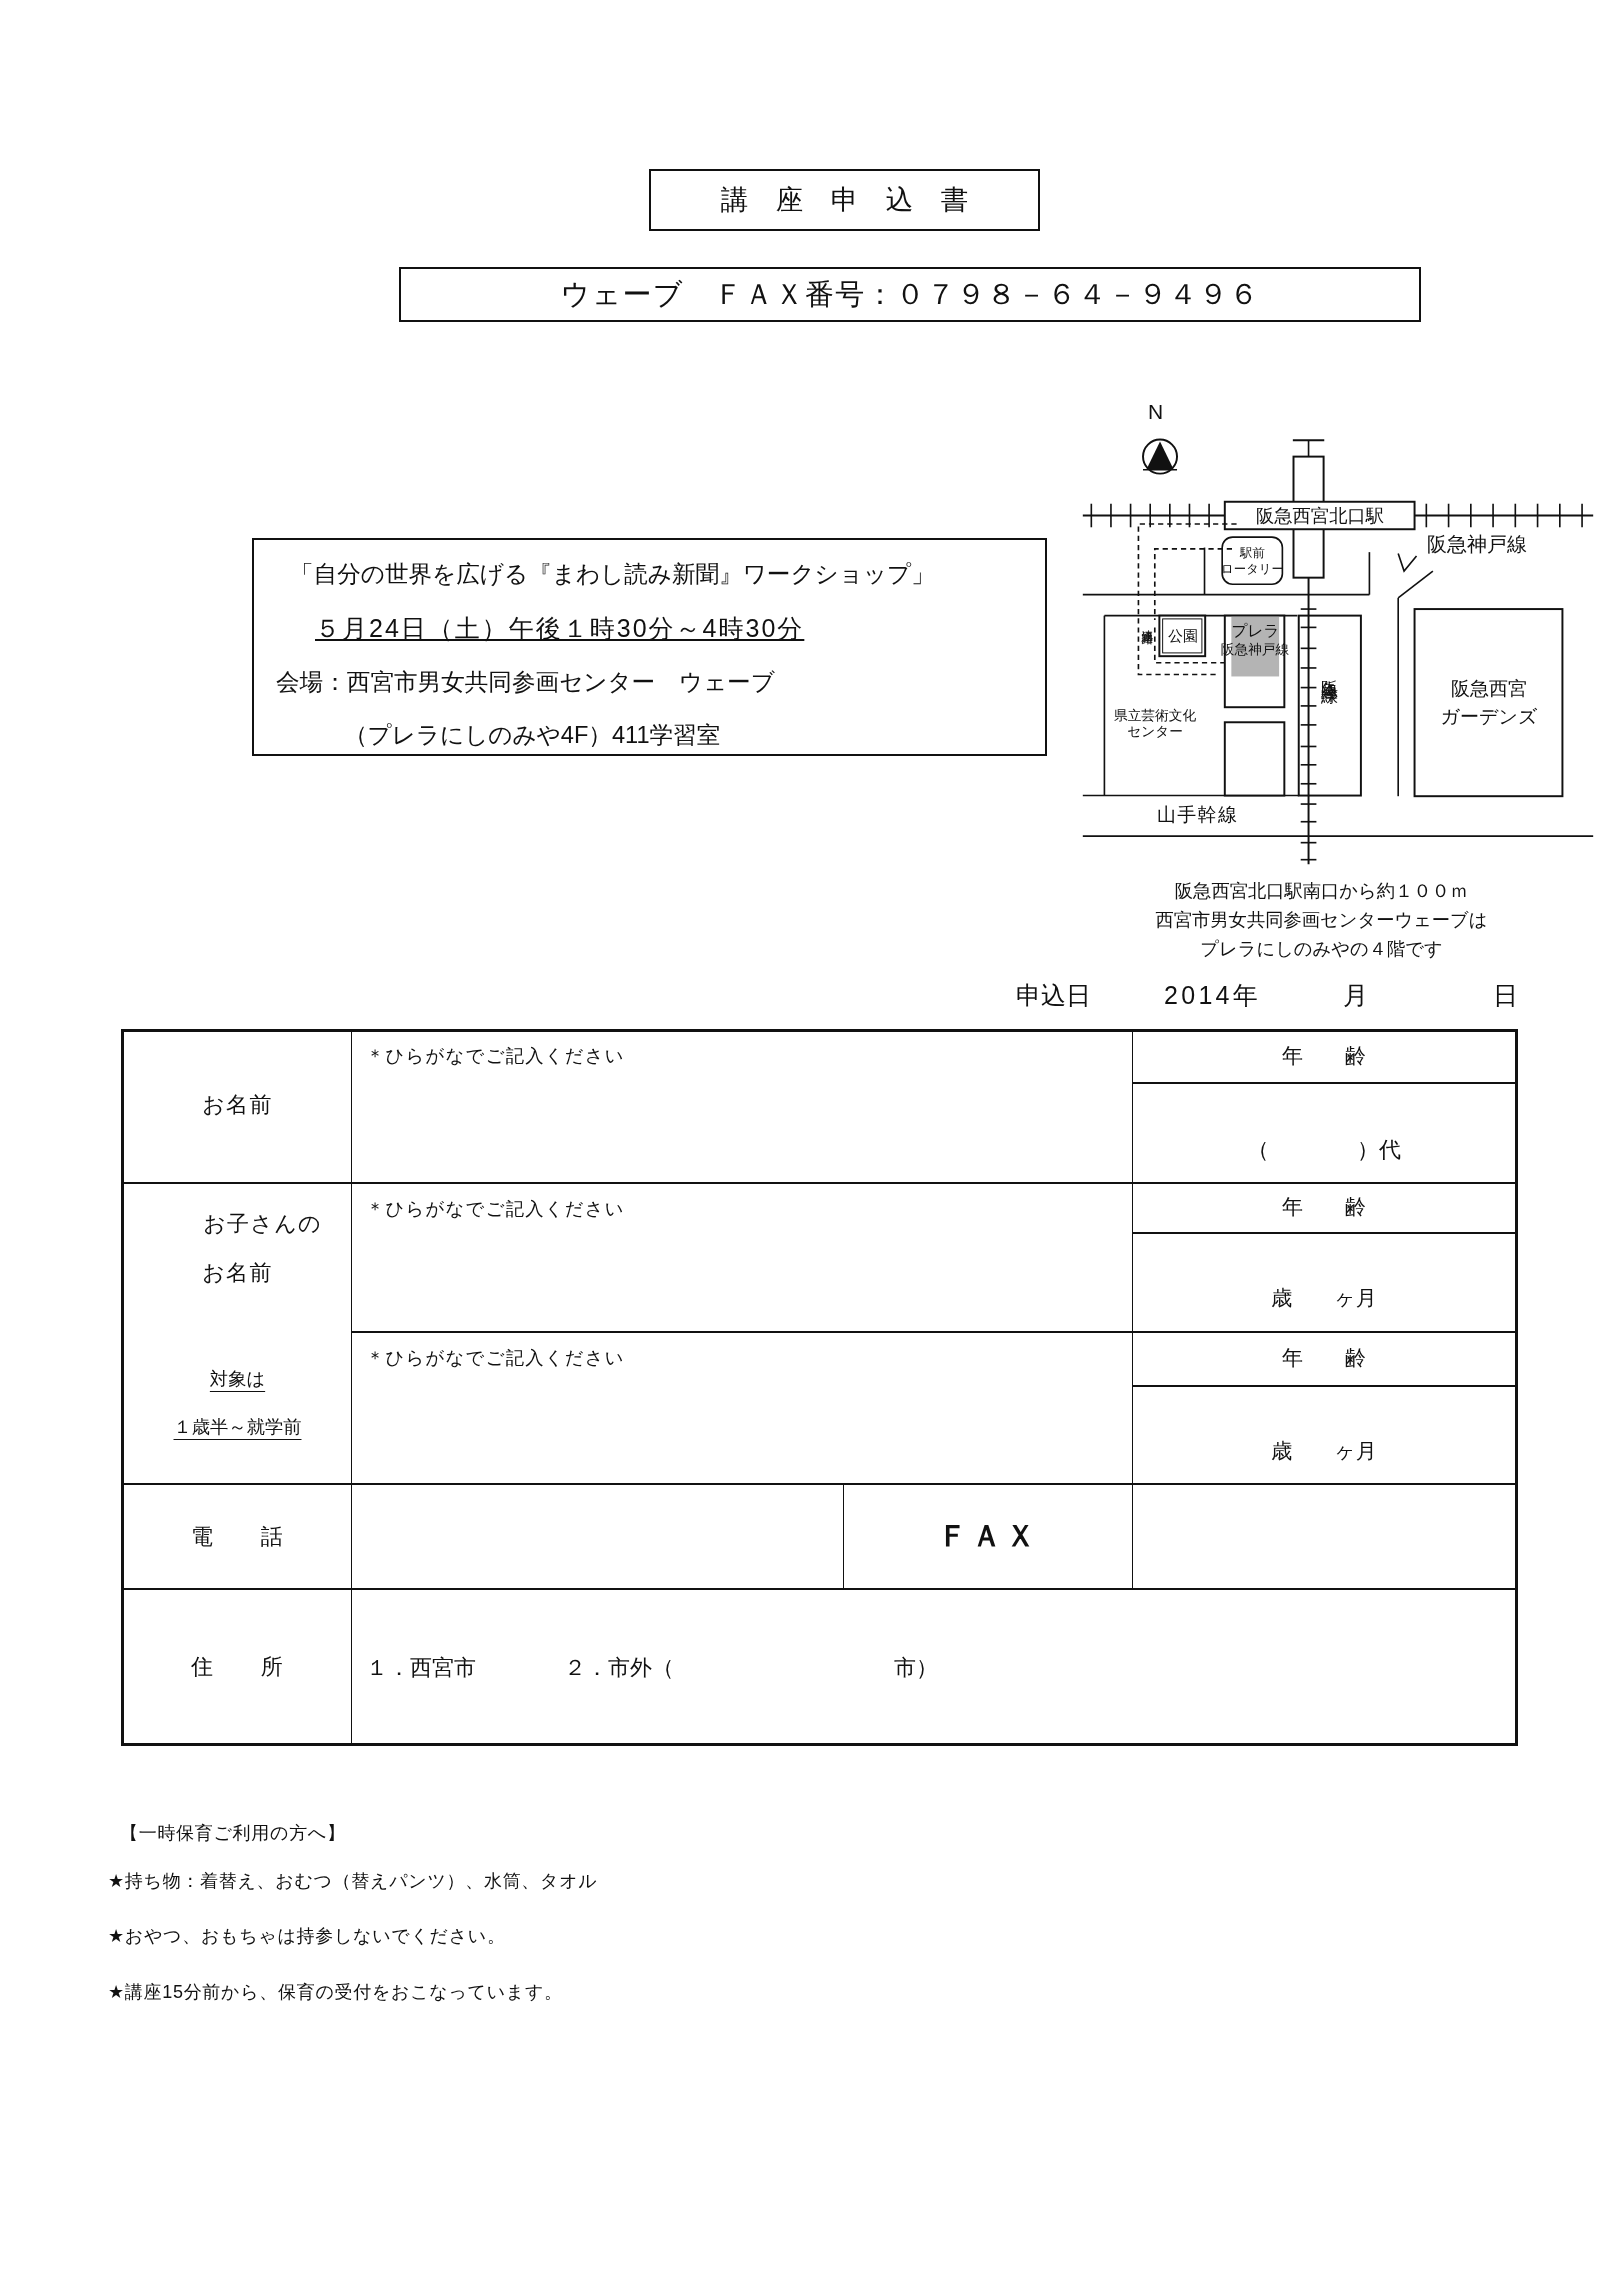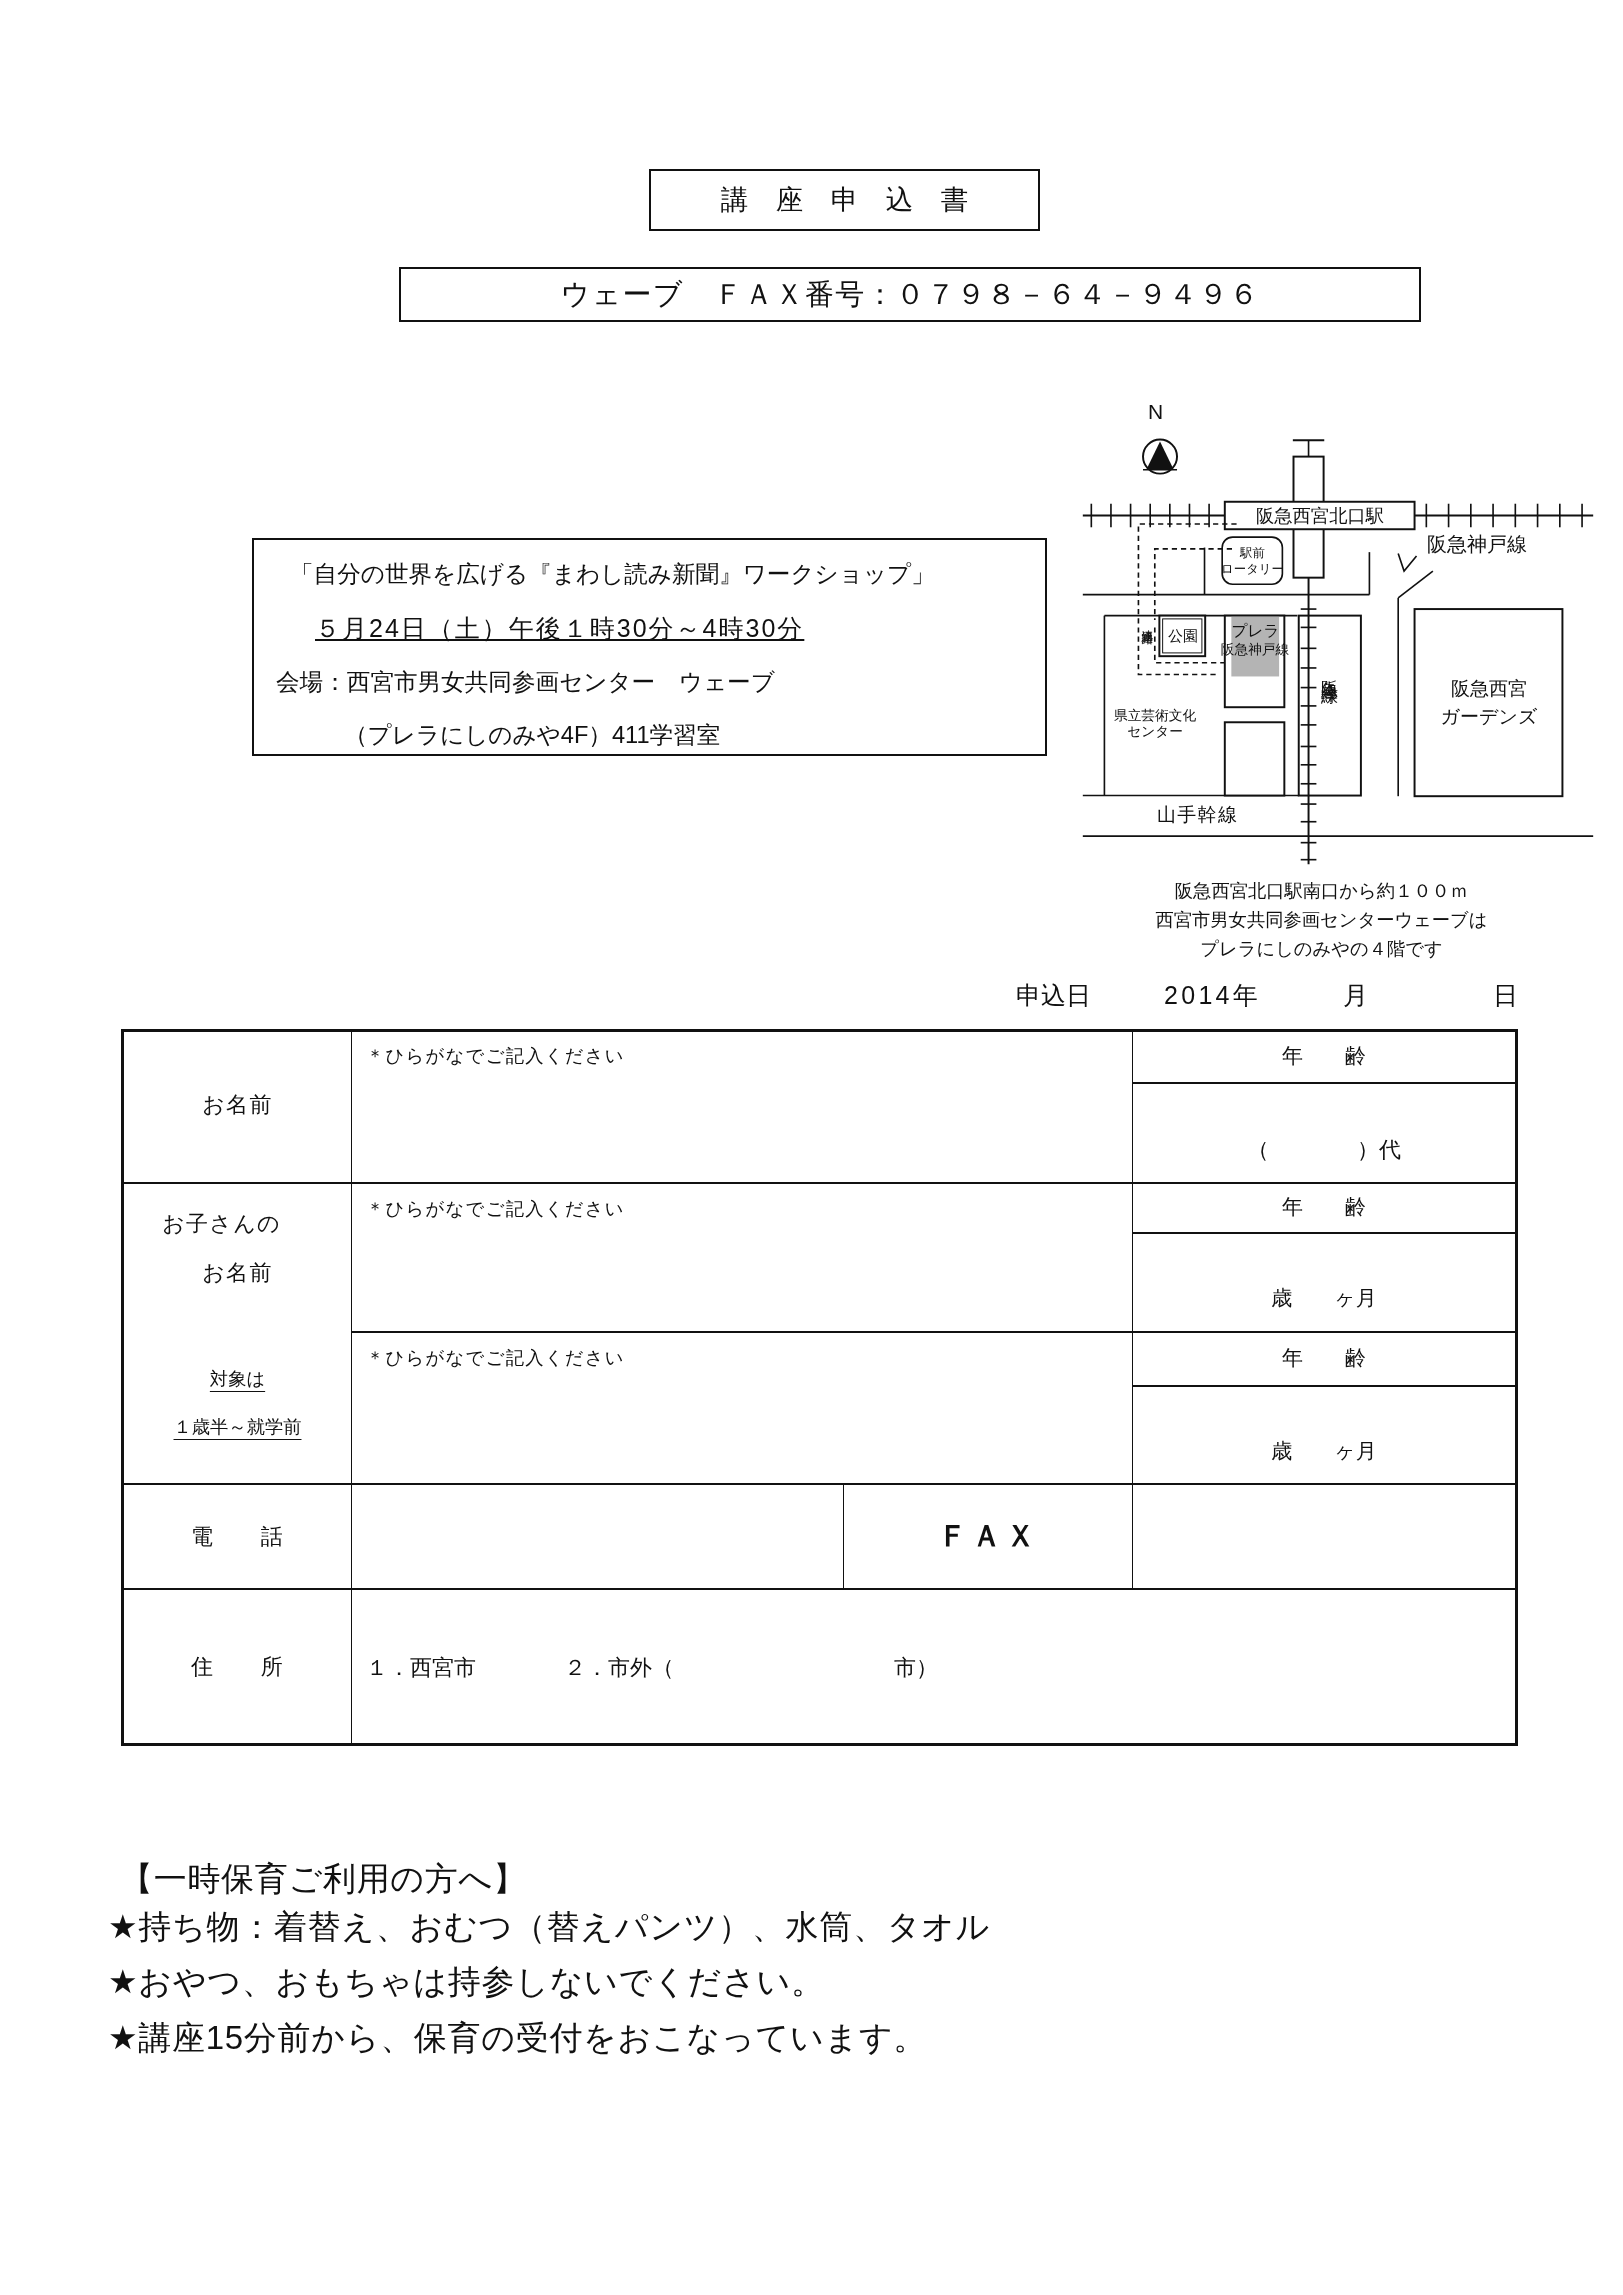--- a/index.html
+++ b/index.html
@@ -10,21 +10,21 @@
   }
   .abs{position:absolute;}
   .ln{position:absolute; background:#111;}
   .boxed{position:absolute; border:2px solid #111; box-sizing:border-box;}
   .ctr{display:flex; align-items:center; justify-content:center; text-align:center;}
   .prelines{white-space:pre-line;}
   .vtext{writing-mode:vertical-rl; text-orientation:upright;}
   .hint{font-size:18.3px; letter-spacing:1.3px;}
   .cell-label{font-size:22px; letter-spacing:1.3px;}
   .underln{text-decoration:underline; text-underline-offset:5.9px;}
-  .note-line{font-size:33px; letter-spacing:0.7px;margin-top:36px;}
+  .note-line{font-size:18px; letter-spacing:0.7px;}
   .faxnote p{margin:0 0 0 0; padding-left:27.5px; text-indent:-27.5px;
     font-size:26px; line-height:39px; letter-spacing:0.7px; white-space:pre-line;}
   svg{position:absolute; overflow:visible;}
 </style>
 </head>
 <body>
 
 <div class="page">
 
   <div class="boxed ctr" style="left:649px;top:169px;width:391px;height:62px;">
@@ -151,21 +151,21 @@
   <div class="ln" style="left:1132px;top:1082px;width:386px;height:2px;"></div>
   <div class="ln" style="left:1132px;top:1232px;width:386px;height:2px;"></div>
   <div class="ln" style="left:1132px;top:1385px;width:386px;height:2px;"></div>
 
   <div class="abs ctr cell-label" style="left:124px;top:1029px;width:227px;height:152px;">お名前</div>
   <div class="abs hint" style="left:366px;top:1043px;">＊ひらがなでご記入ください</div>
   <div class="abs" style="left:366px;top:1080px;width:753px;height:92px;"></div>
   <div class="abs ctr" style="left:1133px;top:1031px;width:382px;height:50px;font-size:21px;">年　　齢</div>
   <div class="abs ctr" style="left:1133px;top:1129px;width:382px;height:42px;font-size:22px;">（　　　　）代</div>
 
-  <div class="abs ctr cell-label" style="left:108px;top:1209px;width:227px;height:29px;">お子さんの</div>
+  <div class="abs ctr cell-label" style="left:124px;top:1209px;width:227px;height:29px;padding-left:25px;">お子さんの</div>
   <div class="abs ctr cell-label" style="left:124px;top:1258px;width:227px;height:29px;">お名前</div>
   <div class="abs ctr underln" style="left:124px;top:1365px;width:227px;height:26px;font-size:18.3px;">対象は</div>
   <div class="abs ctr underln" style="left:124px;top:1413px;width:227px;height:26px;font-size:18.3px;text-align:right;">１歳半～就学前</div>
 
   <div class="abs hint" style="left:366px;top:1196px;">＊ひらがなでご記入ください</div>
   <div class="abs" style="left:366px;top:1237px;width:753px;height:85px;"></div>
   <div class="abs ctr" style="left:1133px;top:1184px;width:382px;height:46px;font-size:21px;">年　　齢</div>
   <div class="abs ctr" style="left:1133px;top:1277px;width:382px;height:42px;font-size:21px;">歳　　ヶ月</div>
 
   <div class="abs hint" style="left:366px;top:1345px;">＊ひらがなでご記入ください</div>

